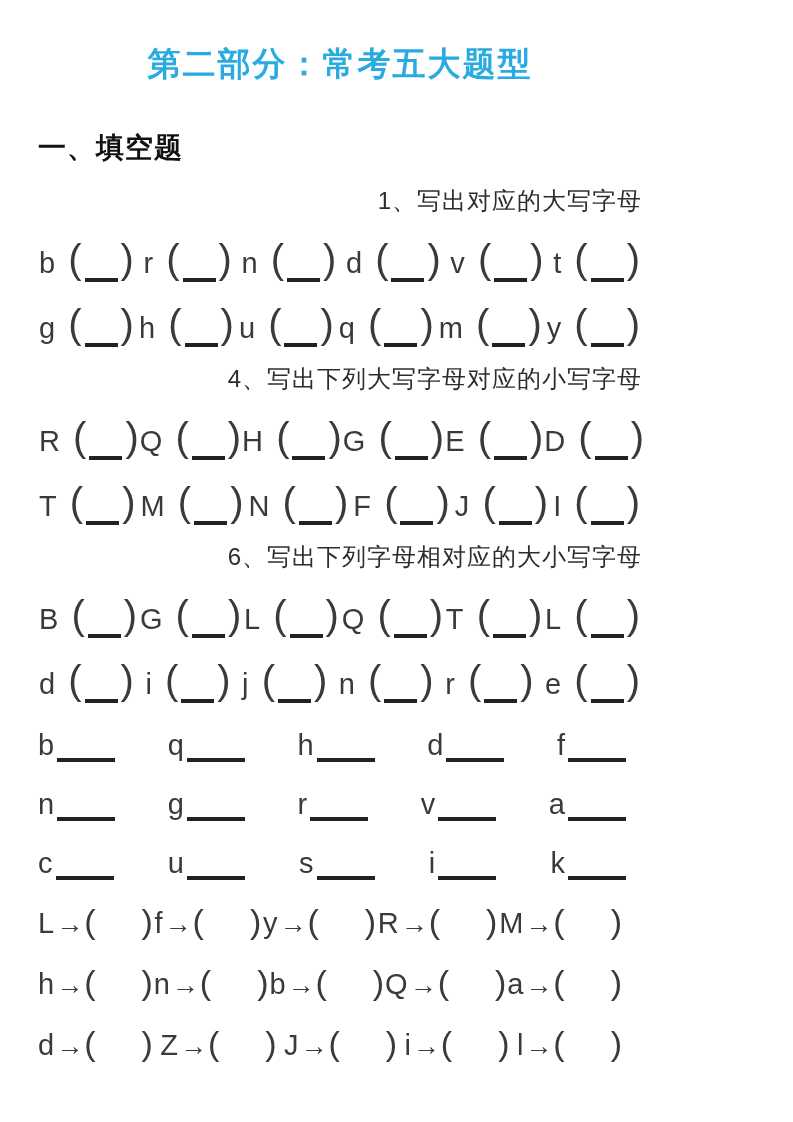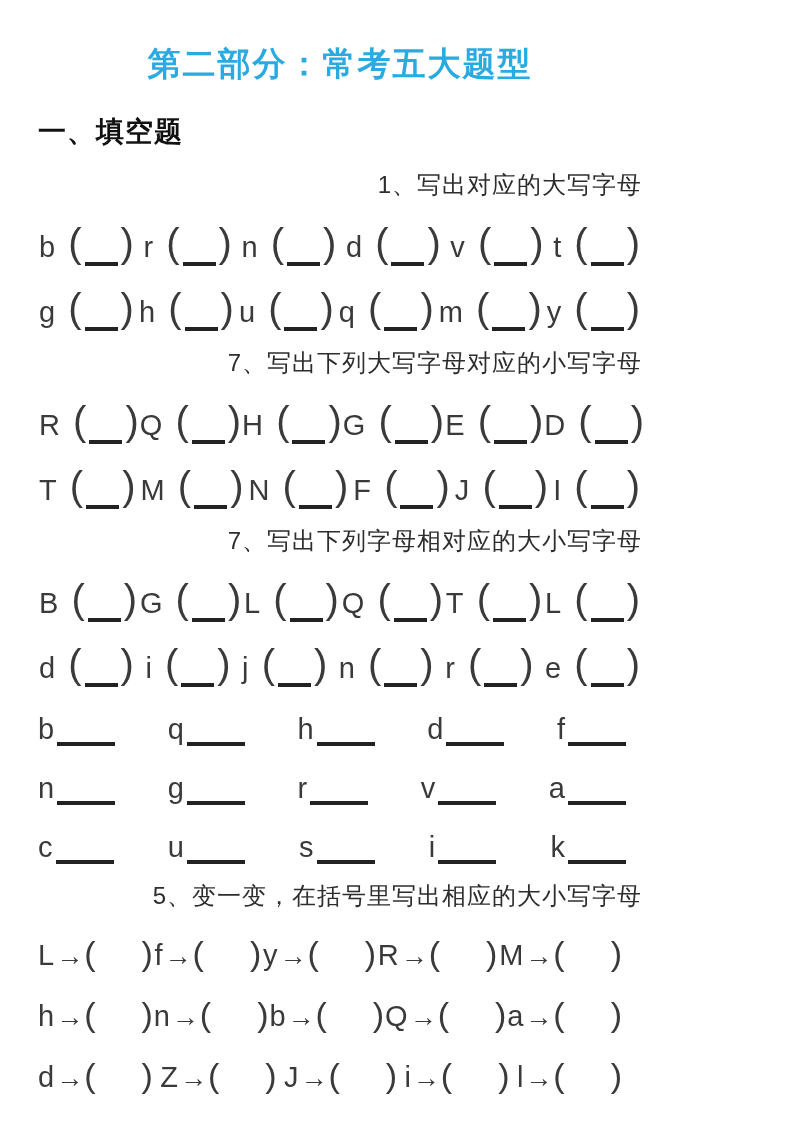--- a/index.html
+++ b/index.html
@@ -20,21 +20,21 @@
     font-weight: bold;
     color: var(--title-color, #29ABE2);
     letter-spacing: 2px;
     margin: 6px 0 22px 0;
   }
   .section-heading {
     font-size: 28px;
     font-weight: bold;
     color: #111111;
     letter-spacing: 1px;
-    margin: 4px 0 2px 0;
+    margin: 20px 0 2px 0;
   }
   .q-label {
     font-size: 24px;
     color: #2d2d2d;
     letter-spacing: 1px;
     margin: 16px 0 2px 0;
     text-align: right;
   }
   .row {
     display: flex;
@@ -94,40 +94,40 @@
         <div class="row paren">
           <span class="item"><span class="ltr">g</span> <span class="paren">(</span><span class="blank-bar"></span><span class="paren">)</span></span>
           <span class="item"><span class="ltr">h</span> <span class="paren">(</span><span class="blank-bar"></span><span class="paren">)</span></span>
           <span class="item"><span class="ltr">u</span> <span class="paren">(</span><span class="blank-bar"></span><span class="paren">)</span></span>
           <span class="item"><span class="ltr">q</span> <span class="paren">(</span><span class="blank-bar"></span><span class="paren">)</span></span>
           <span class="item"><span class="ltr">m</span> <span class="paren">(</span><span class="blank-bar"></span><span class="paren">)</span></span>
           <span class="item"><span class="ltr">y</span> <span class="paren">(</span><span class="blank-bar"></span><span class="paren">)</span></span>
         </div>
       </div>
       <div class="question">
-        <div class="q-label">7、写出下列大写字母对应的小写字母</div>
+        <div class="q-label">4、写出下列大写字母对应的小写字母</div>
         <div class="row paren">
           <span class="item"><span class="ltr">R</span> <span class="paren">(</span><span class="blank-bar"></span><span class="paren">)</span></span>
           <span class="item"><span class="ltr">Q</span> <span class="paren">(</span><span class="blank-bar"></span><span class="paren">)</span></span>
           <span class="item"><span class="ltr">H</span> <span class="paren">(</span><span class="blank-bar"></span><span class="paren">)</span></span>
           <span class="item"><span class="ltr">G</span> <span class="paren">(</span><span class="blank-bar"></span><span class="paren">)</span></span>
           <span class="item"><span class="ltr">E</span> <span class="paren">(</span><span class="blank-bar"></span><span class="paren">)</span></span>
           <span class="item"><span class="ltr">D</span> <span class="paren">(</span><span class="blank-bar"></span><span class="paren">)</span></span>
         </div>
         <div class="row paren">
           <span class="item"><span class="ltr">T</span> <span class="paren">(</span><span class="blank-bar"></span><span class="paren">)</span></span>
           <span class="item"><span class="ltr">M</span> <span class="paren">(</span><span class="blank-bar"></span><span class="paren">)</span></span>
           <span class="item"><span class="ltr">N</span> <span class="paren">(</span><span class="blank-bar"></span><span class="paren">)</span></span>
           <span class="item"><span class="ltr">F</span> <span class="paren">(</span><span class="blank-bar"></span><span class="paren">)</span></span>
           <span class="item"><span class="ltr">J</span> <span class="paren">(</span><span class="blank-bar"></span><span class="paren">)</span></span>
           <span class="item"><span class="ltr">I</span> <span class="paren">(</span><span class="blank-bar"></span><span class="paren">)</span></span>
         </div>
       </div>
       <div class="question">
-        <div class="q-label">7、写出下列字母相对应的大小写字母</div>
+        <div class="q-label">6、写出下列字母相对应的大小写字母</div>
         <div class="row paren">
           <span class="item"><span class="ltr">B</span> <span class="paren">(</span><span class="blank-bar"></span><span class="paren">)</span></span>
           <span class="item"><span class="ltr">G</span> <span class="paren">(</span><span class="blank-bar"></span><span class="paren">)</span></span>
           <span class="item"><span class="ltr">L</span> <span class="paren">(</span><span class="blank-bar"></span><span class="paren">)</span></span>
           <span class="item"><span class="ltr">Q</span> <span class="paren">(</span><span class="blank-bar"></span><span class="paren">)</span></span>
           <span class="item"><span class="ltr">T</span> <span class="paren">(</span><span class="blank-bar"></span><span class="paren">)</span></span>
           <span class="item"><span class="ltr">L</span> <span class="paren">(</span><span class="blank-bar"></span><span class="paren">)</span></span>
         </div>
         <div class="row paren">
           <span class="item"><span class="ltr">d</span> <span class="paren">(</span><span class="blank-bar"></span><span class="paren">)</span></span>
@@ -155,21 +155,20 @@
         </div>
         <div class="row line">
           <span class="item"><span class="ltr">c</span><span class="uline-bar"></span></span>
           <span class="item"><span class="ltr">u</span><span class="uline-bar"></span></span>
           <span class="item"><span class="ltr">s</span><span class="uline-bar"></span></span>
           <span class="item"><span class="ltr">i</span><span class="uline-bar"></span></span>
           <span class="item"><span class="ltr">k</span><span class="uline-bar"></span></span>
         </div>
       </div>
       <div class="question">
-        <div class="q-label">5、变一变，在括号里写出相应的大小写字母</div>
         <div class="row arrow">
           <span class="item"><span class="ltr">L</span><span class="arrow-glyph">→</span><span class="aparen">(</span><span class="agap"></span><span class="aparen">)</span></span>
           <span class="item"><span class="ltr">f</span><span class="arrow-glyph">→</span><span class="aparen">(</span><span class="agap"></span><span class="aparen">)</span></span>
           <span class="item"><span class="ltr">y</span><span class="arrow-glyph">→</span><span class="aparen">(</span><span class="agap"></span><span class="aparen">)</span></span>
           <span class="item"><span class="ltr">R</span><span class="arrow-glyph">→</span><span class="aparen">(</span><span class="agap"></span><span class="aparen">)</span></span>
           <span class="item"><span class="ltr">M</span><span class="arrow-glyph">→</span><span class="aparen">(</span><span class="agap"></span><span class="aparen">)</span></span>
         </div>
         <div class="row arrow">
           <span class="item"><span class="ltr">h</span><span class="arrow-glyph">→</span><span class="aparen">(</span><span class="agap"></span><span class="aparen">)</span></span>
           <span class="item"><span class="ltr">n</span><span class="arrow-glyph">→</span><span class="aparen">(</span><span class="agap"></span><span class="aparen">)</span></span>

